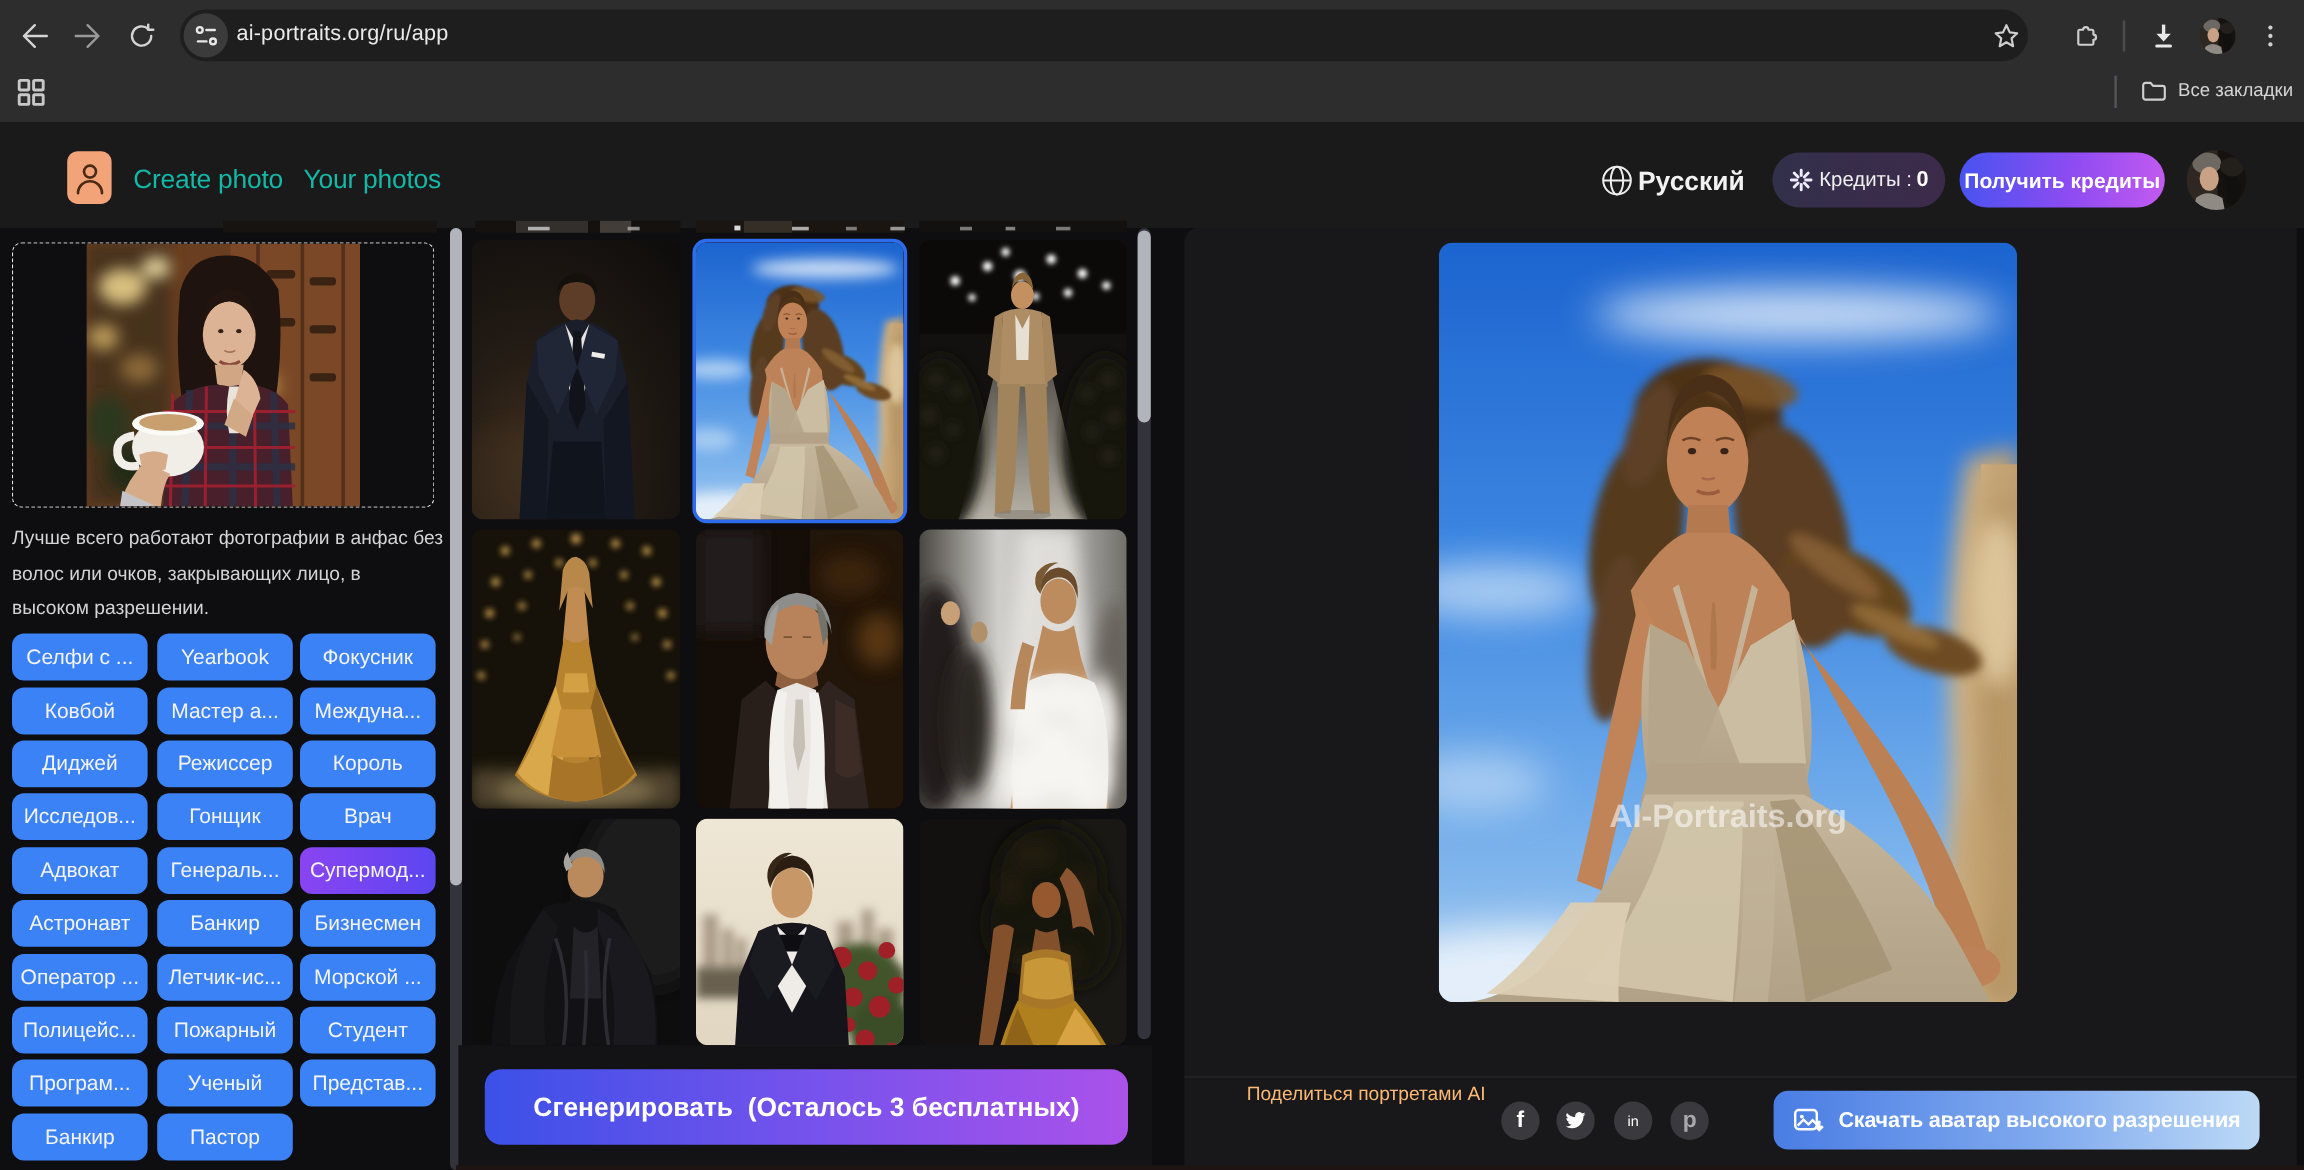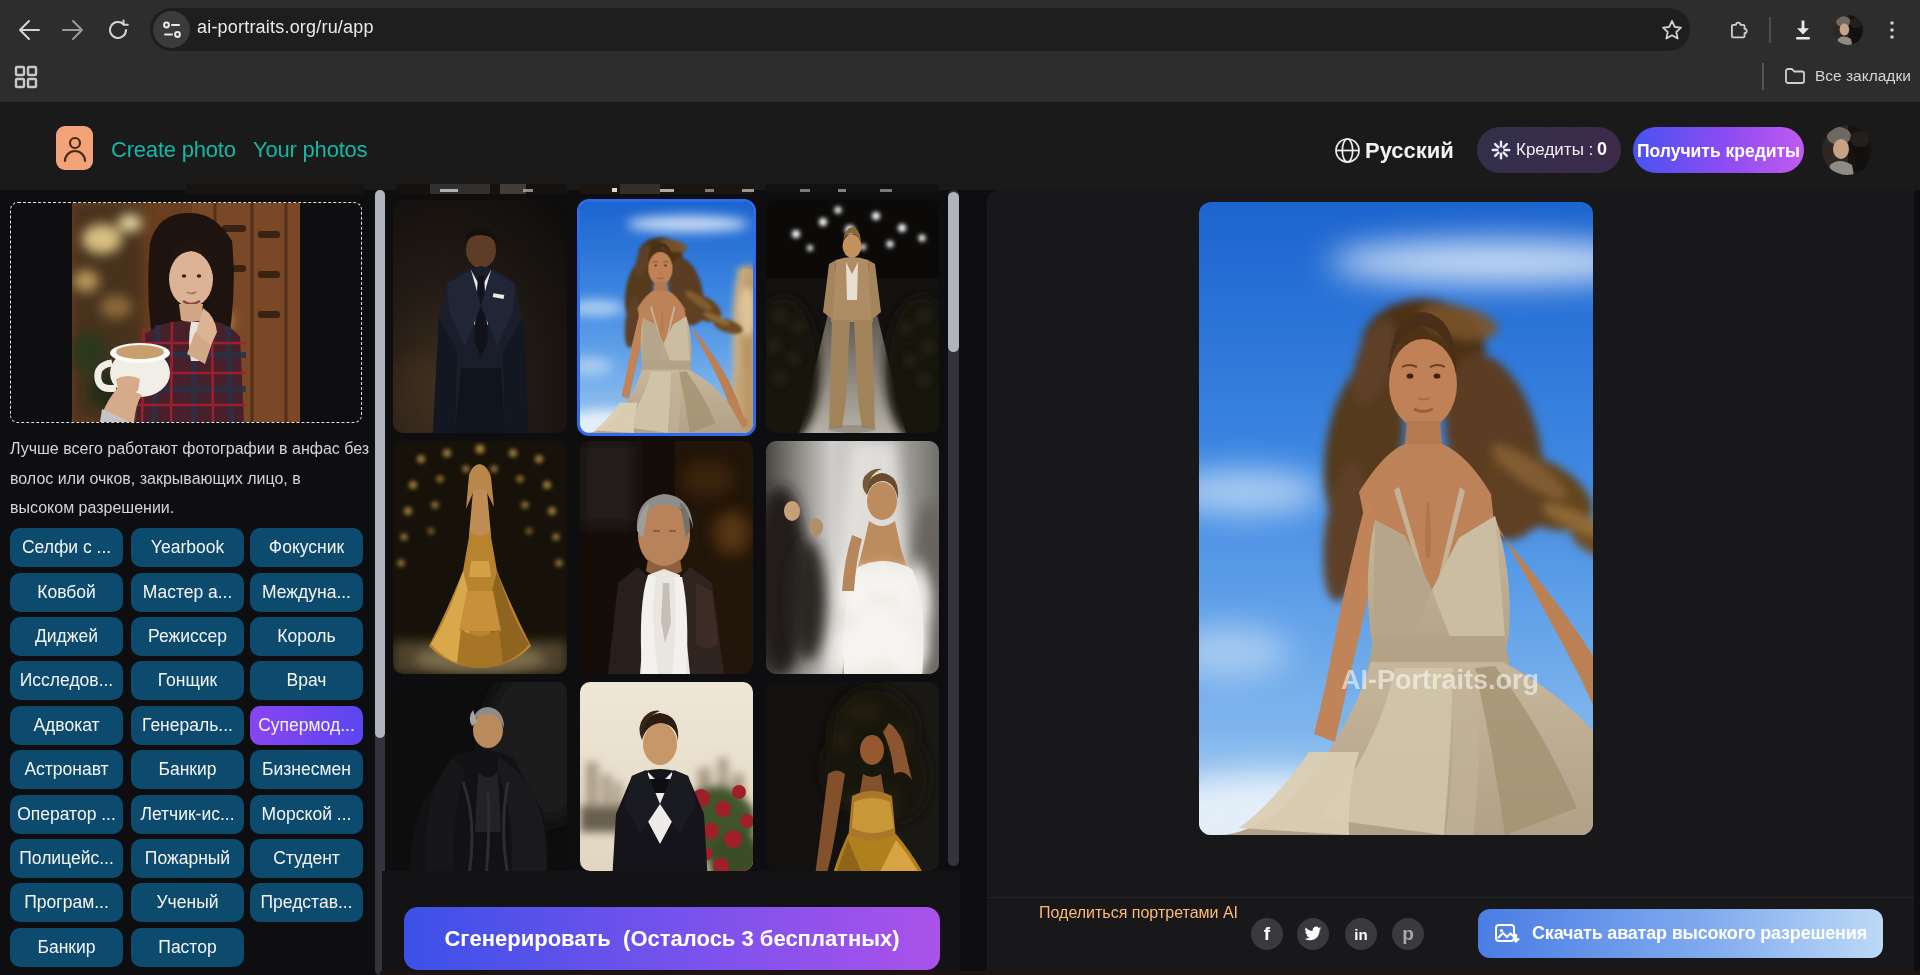--- a/index.html
+++ b/index.html
@@ -19,34 +19,34 @@
   #applogo { left:56px; top:126px; width:37px; height:44px; background:#f2a478; border-radius:9px; }
   .navtxt { color:#14b8a6; font-size:22px; }
   #ruslabel { left:1365px; top:138px; color:#f2f2f2; font-size:22px;font-weight:bold; }
   .pill { height:46px; top:127px; border-radius:23px; }
   #creditspill { left:1477px; width:144px; background:linear-gradient(100deg,#32304a 0%, #3d2a4b 100%); }
   #getcredits { left:1633px; width:171px; background:linear-gradient(95deg,#4753f0 0%, #8e4cf2 55%, #c35af0 100%); }
   #hdravatar { left:1822px; top:125px; width:50px; height:50px; border-radius:50%; overflow:hidden; }
   
   #upbox { left:10px; top:202px; width:352px; height:221px; border:1px dashed #e6e6e6; border-radius:8px; }
   #uphint { left:10px; top:434px; width:380px; color:#d4d4d6; font-size:16px; line-height:29.5px; white-space:nowrap; }
-  .catbtn { position:absolute; width:113px; height:39px; background:#0c4a6e; border-radius:10px; color:#f4f4f4; font-size:17.5px; display:flex; align-items:center; justify-content:center; white-space:nowrap; }
+  .catbtn { position:absolute; width:113px; height:39px; background:#3b82f6; border-radius:10px; color:#f4f4f4; font-size:17.5px; display:flex; align-items:center; justify-content:center; white-space:nowrap; }
   .catbtn.sel { background:linear-gradient(90deg,#8a44f2,#5b46f0); }
   
   .sbtrack { background:#33333b; border-radius:6px; }
   .sbthumb { background:#b2b4bb; border-radius:6px; }
   
   .card { position:absolute; border-radius:10px; overflow:hidden; }
   #selcard { border:3px solid #2f6ced; border-radius:12px; }
   #genbtn { left:404px; top:891px; width:536px; height:63px; border-radius:14px;
      background:linear-gradient(90deg,#3b51e8 0%, #7b52ec 55%, #aa52ea 100%);
-     color:#fff; font-size:22px; font-weight:bold; display:flex; align-items:center; justify-content:center;margin-top:16px; }
+     color:#fff; font-size:22px; font-weight:bold; display:flex; align-items:center; justify-content:center; }
   
   #rpanel { left:987px; top:190px; width:927px; height:785px; background:#18181a; border-radius:12px 0 0 0; }
-  #bigphoto { left:1199px; top:202px; width:394px; height:633px; border-radius:12px; overflow:hidden;text-align:right; }
+  #bigphoto { left:1199px; top:202px; width:482px; height:633px; border-radius:12px; overflow:hidden;text-align:right; }
   #shareline { left:987px; top:897px; width:927px; height:1px; background:#27272b; }
   #sharetxt { left:1039px; top:904px; color:#fdba74; font-size:16px; }
   .soc { position:absolute; top:918px; width:32px; height:32px; border-radius:50%; background:#3a3a3e; color:#fff; display:flex; align-items:center; justify-content:center; }
   #dlbtn { left:1478px; top:909px; width:405px; height:49px; border-radius:12px;
      background:linear-gradient(90deg,#4a7de4 0%, #7fa9ee 55%, #bcd9f6 100%);
      color:#fff; font-size:18px; font-weight:bold; letter-spacing:-0.2px; display:flex; align-items:center; justify-content:center; white-space:nowrap; }
 </style>
 </head>
 <body>
 <div id="stage">
@@ -732,21 +732,21 @@
   <div class="abs" id="sharetxt">Поделиться портретами AI</div>
   <div class="abs soc" style="left:1251px">
       <span style="font-size:19px;font-weight:bold">f</span>
     </div>
   <div class="abs soc" style="left:1297px" id="twbird">
       <svg width="18" height="16" viewBox="0 0 24 20" fill="#fff">
         <path d="M23 2.5 c-0.8 0.4 -1.7 0.6 -2.6 0.8 a4.6 4.6 0 0 0 2 -2.5 c-0.9 0.5 -1.9 0.9 -2.9 1.1 a4.5 4.5 0 0 0 -7.8 4.1 A12.8 12.8 0 0 1 2.4 1.3 a4.5 4.5 0 0 0 1.4 6 c-0.7 0 -1.4 -0.2 -2 -0.5 a4.5 4.5 0 0 0 3.6 4.4 c-0.7 0.2 -1.4 0.2 -2 0.1 a4.5 4.5 0 0 0 4.2 3.1 A9.1 9.1 0 0 1 1 16.3 a12.8 12.8 0 0 0 6.9 2 c8.3 0 12.8 -6.9 12.8 -12.8 v-0.6 c0.9 -0.6 1.6 -1.4 2.3 -2.4 z"></path>
       </svg>
     </div>
   <div class="abs soc" style="left:1345px">
-      <span style="font-size:15px;font-weight:bold">in</span>
+      <span style="font-size:12px;font-weight:normal">in</span>
     </div>
   <div class="abs soc" style="left:1392px">
       <span style="font-size:19px;font-weight:bold;color:#a9a9ad">p</span>
     </div>
   <div class="abs" id="dlbtn"><svg style="margin-right:12px" width="26" height="24" viewBox="0 0 26 24" fill="none" stroke="#fff" stroke-width="2">
         <rect x="2" y="3" width="18" height="16" rx="3"></rect>
         <circle cx="7.5" cy="8.5" r="1.6" fill="#fff" stroke="none"></circle>
         <path d="M4 16 l5 -5 4 4 3.5 -3.5 3.5 3.5"></path>
         <path d="M22 12 v7 M19 16.5 l3 3 3 -3" stroke-width="2.2"></path>
       </svg>Скачать аватар высокого разрешения</div>

